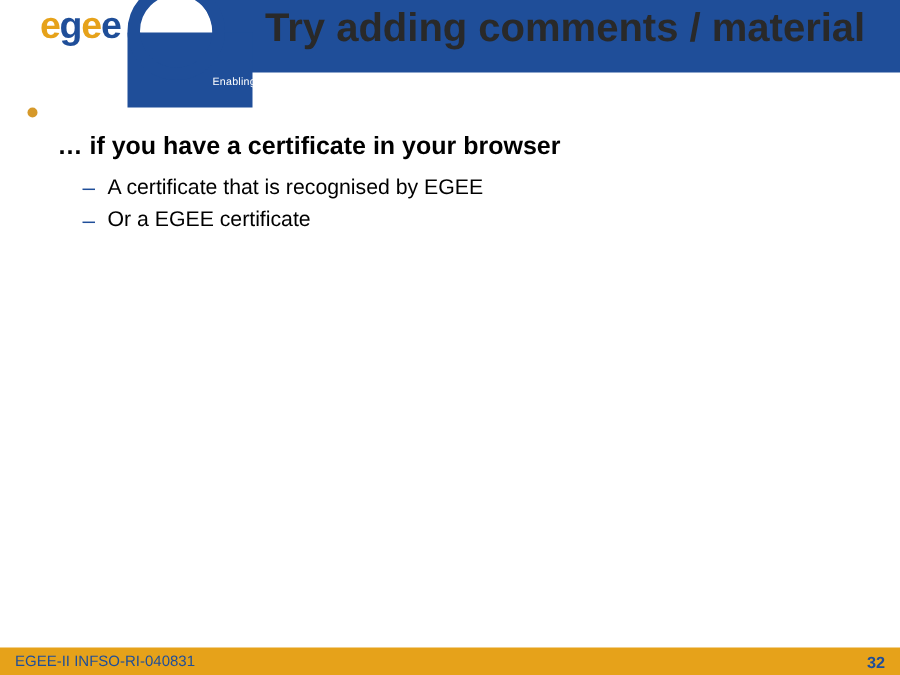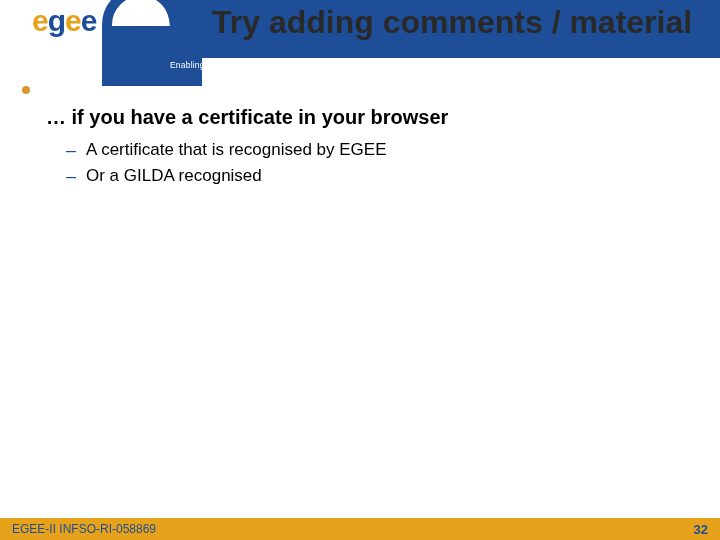--- a/index.html
+++ b/index.html
@@ -61,23 +61,23 @@
       <span class="b1-dot"></span>
       <span class="b1-text">… if you have a certificate in your browser</span>
     </div>
     <div class="sub-list">
       <div class="bullet2">
         <span class="b2-dash">–</span>
         <span class="b2-text">A certificate that is recognised by EGEE</span>
       </div>
       <div class="bullet2">
         <span class="b2-dash">–</span>
-        <span class="b2-text">Or a GILDA recognised</span>
+        <span class="b2-text">Or a EGEE certificate</span>
       </div>
     </div>
   </div>
 
   <div class="footer">
-    <span class="footer-left">EGEE-II INFSO-RI-058869</span>
+    <span class="footer-left">EGEE-II INFSO-RI-040831</span>
     <span class="footer-right">32</span>
   </div>
 
 </div>
 
 </body></html>

